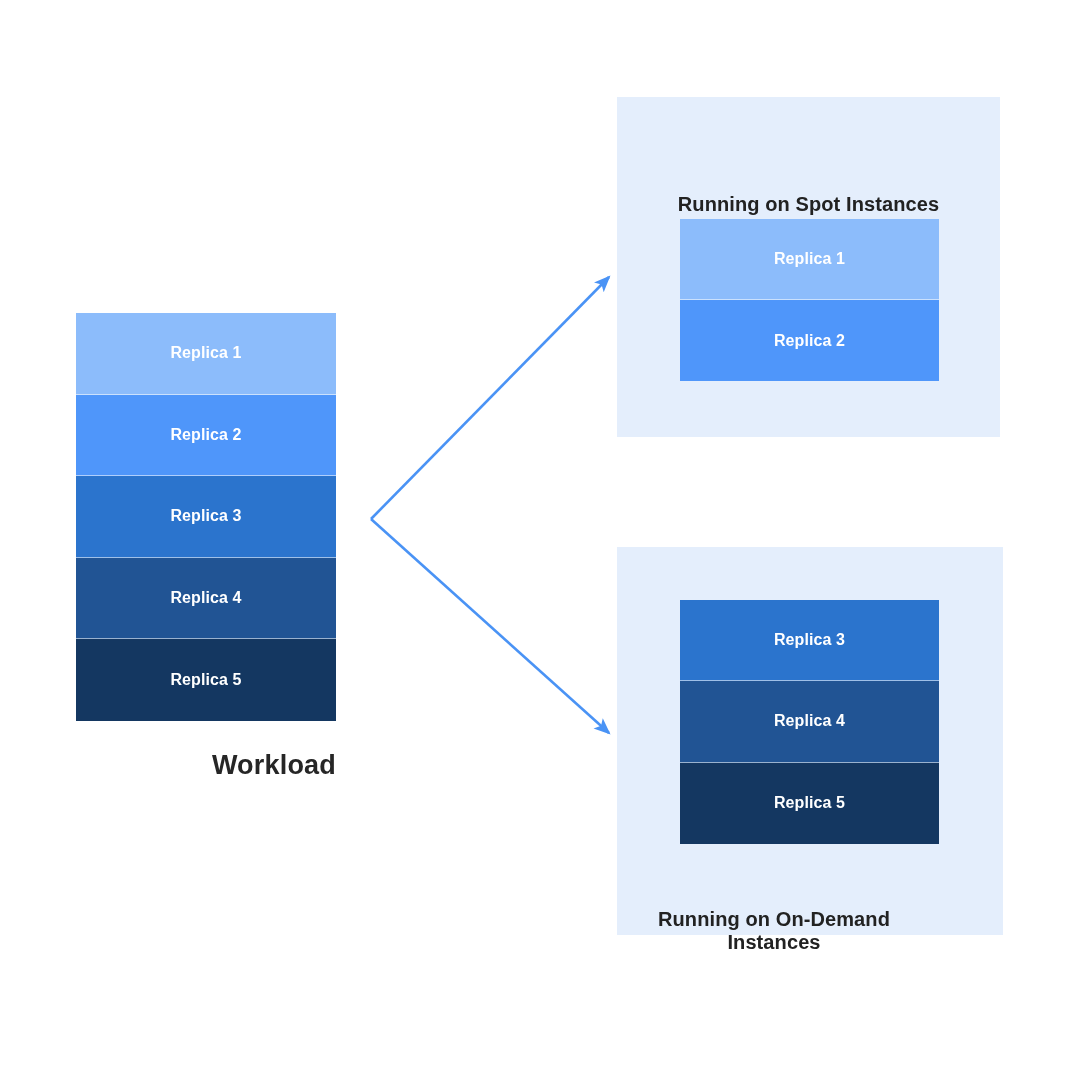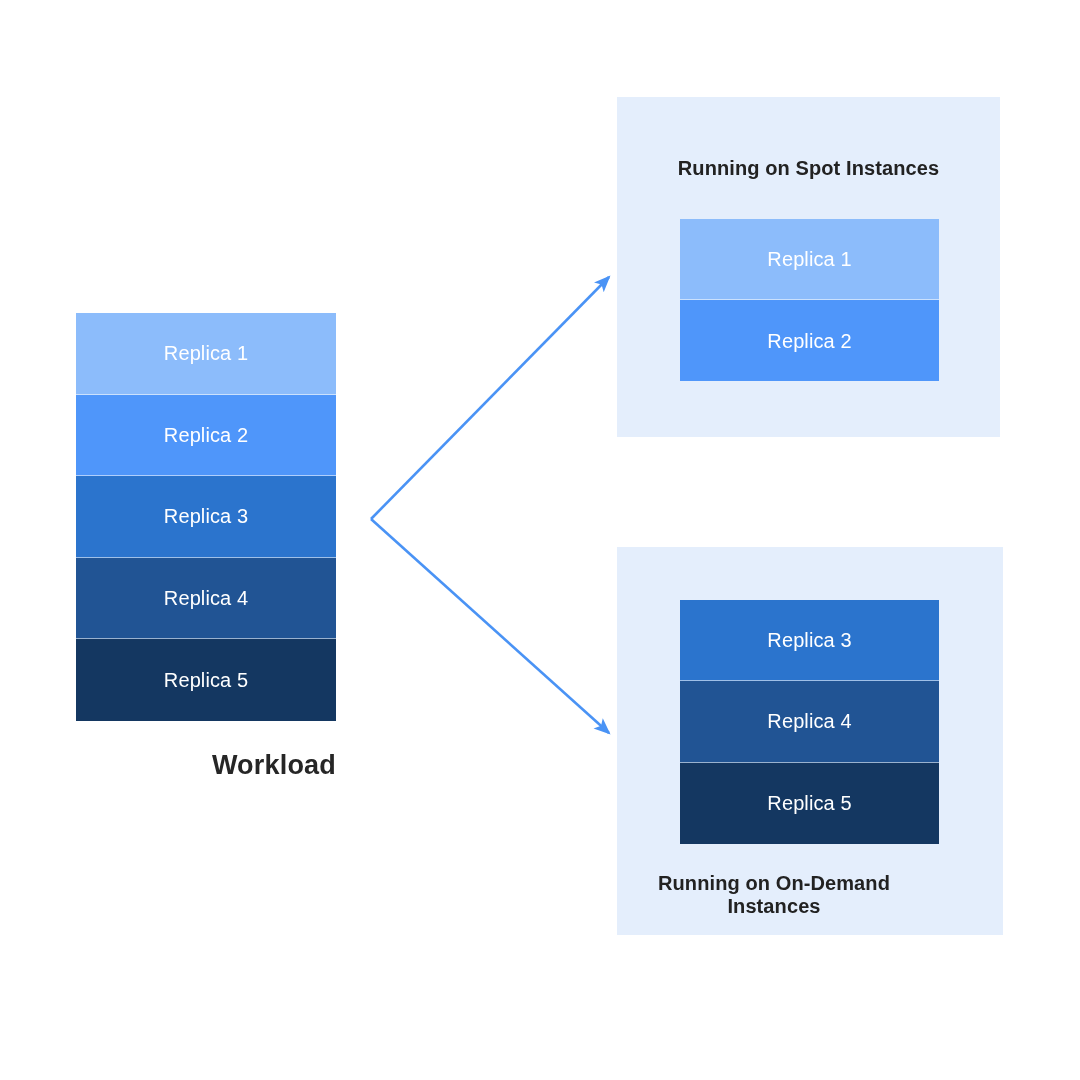--- a/index.html
+++ b/index.html
@@ -23,22 +23,22 @@
   
   .replica-band {
     position: absolute;
     left: 0;
     width: 100%;
     box-sizing: border-box;
     display: flex;
     align-items: center;
     justify-content: center;
     color: #ffffff;
-    font-size: 20px;
-    font-weight: 400;
+    font-size: 16px;
+    font-weight: 700;
     letter-spacing: 0.1px;
     line-height: 1;
     user-select: none;
   }
 
   
   #workload-stack {
     position: absolute;
     left: 76px;
     top: 313px;
@@ -83,20 +83,21 @@
   }
   .panel-title {
     position: absolute;
     left: 0;
     width: 100%;
     text-align: center;
     font-size: 20px;
     font-weight: bold;
     color: #222222;
     letter-spacing: 0.1px;
+    margin-top: 36px;
   }
   #spot-title { top: 157px; }
   #ondemand-title { top: 872px; }
 
   .replica-group {
     position: absolute;
     left: 680px;
     width: 259px;
   }
   #spot-group {

